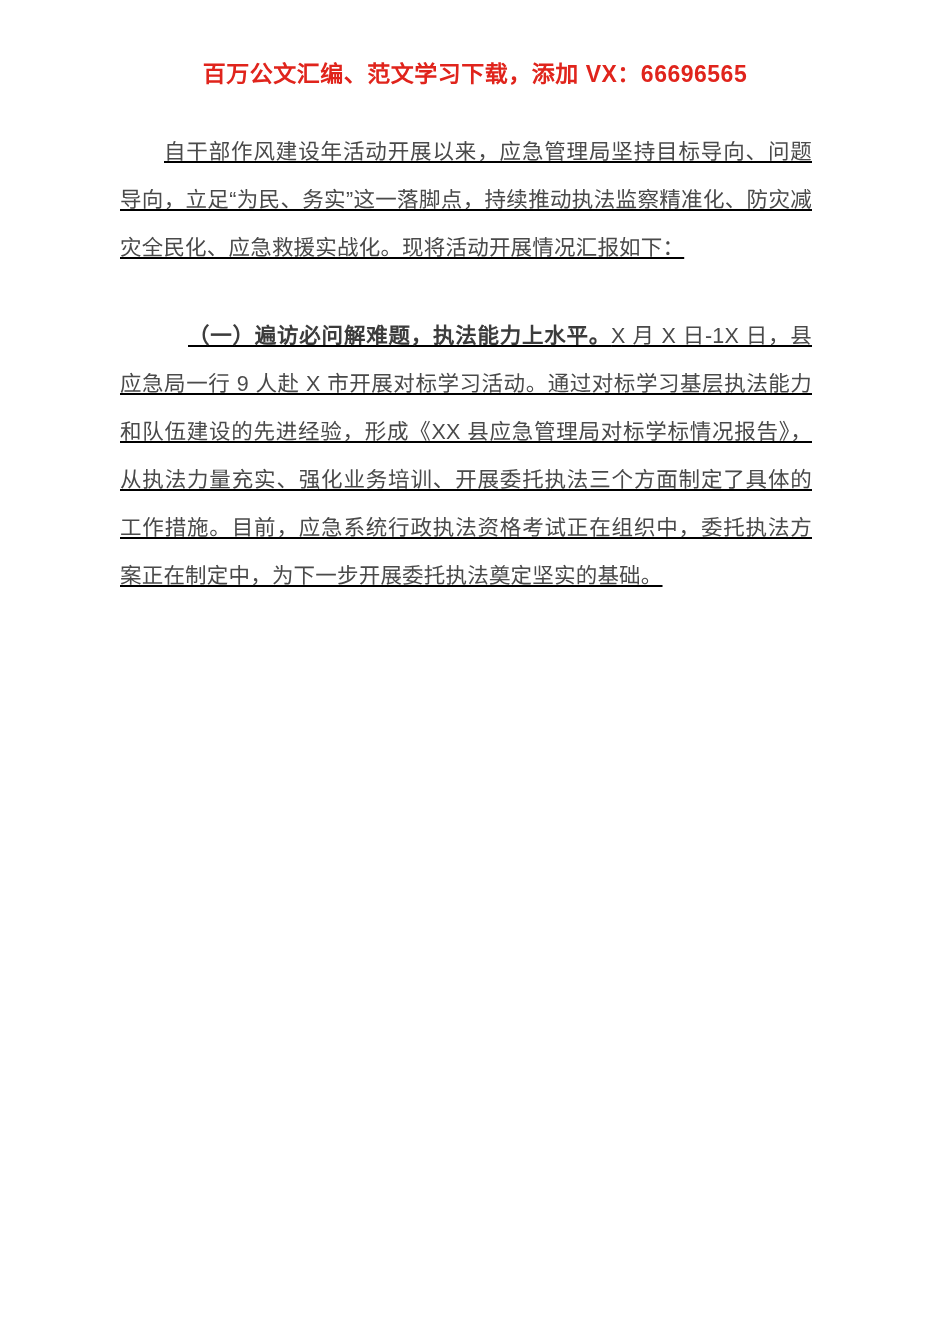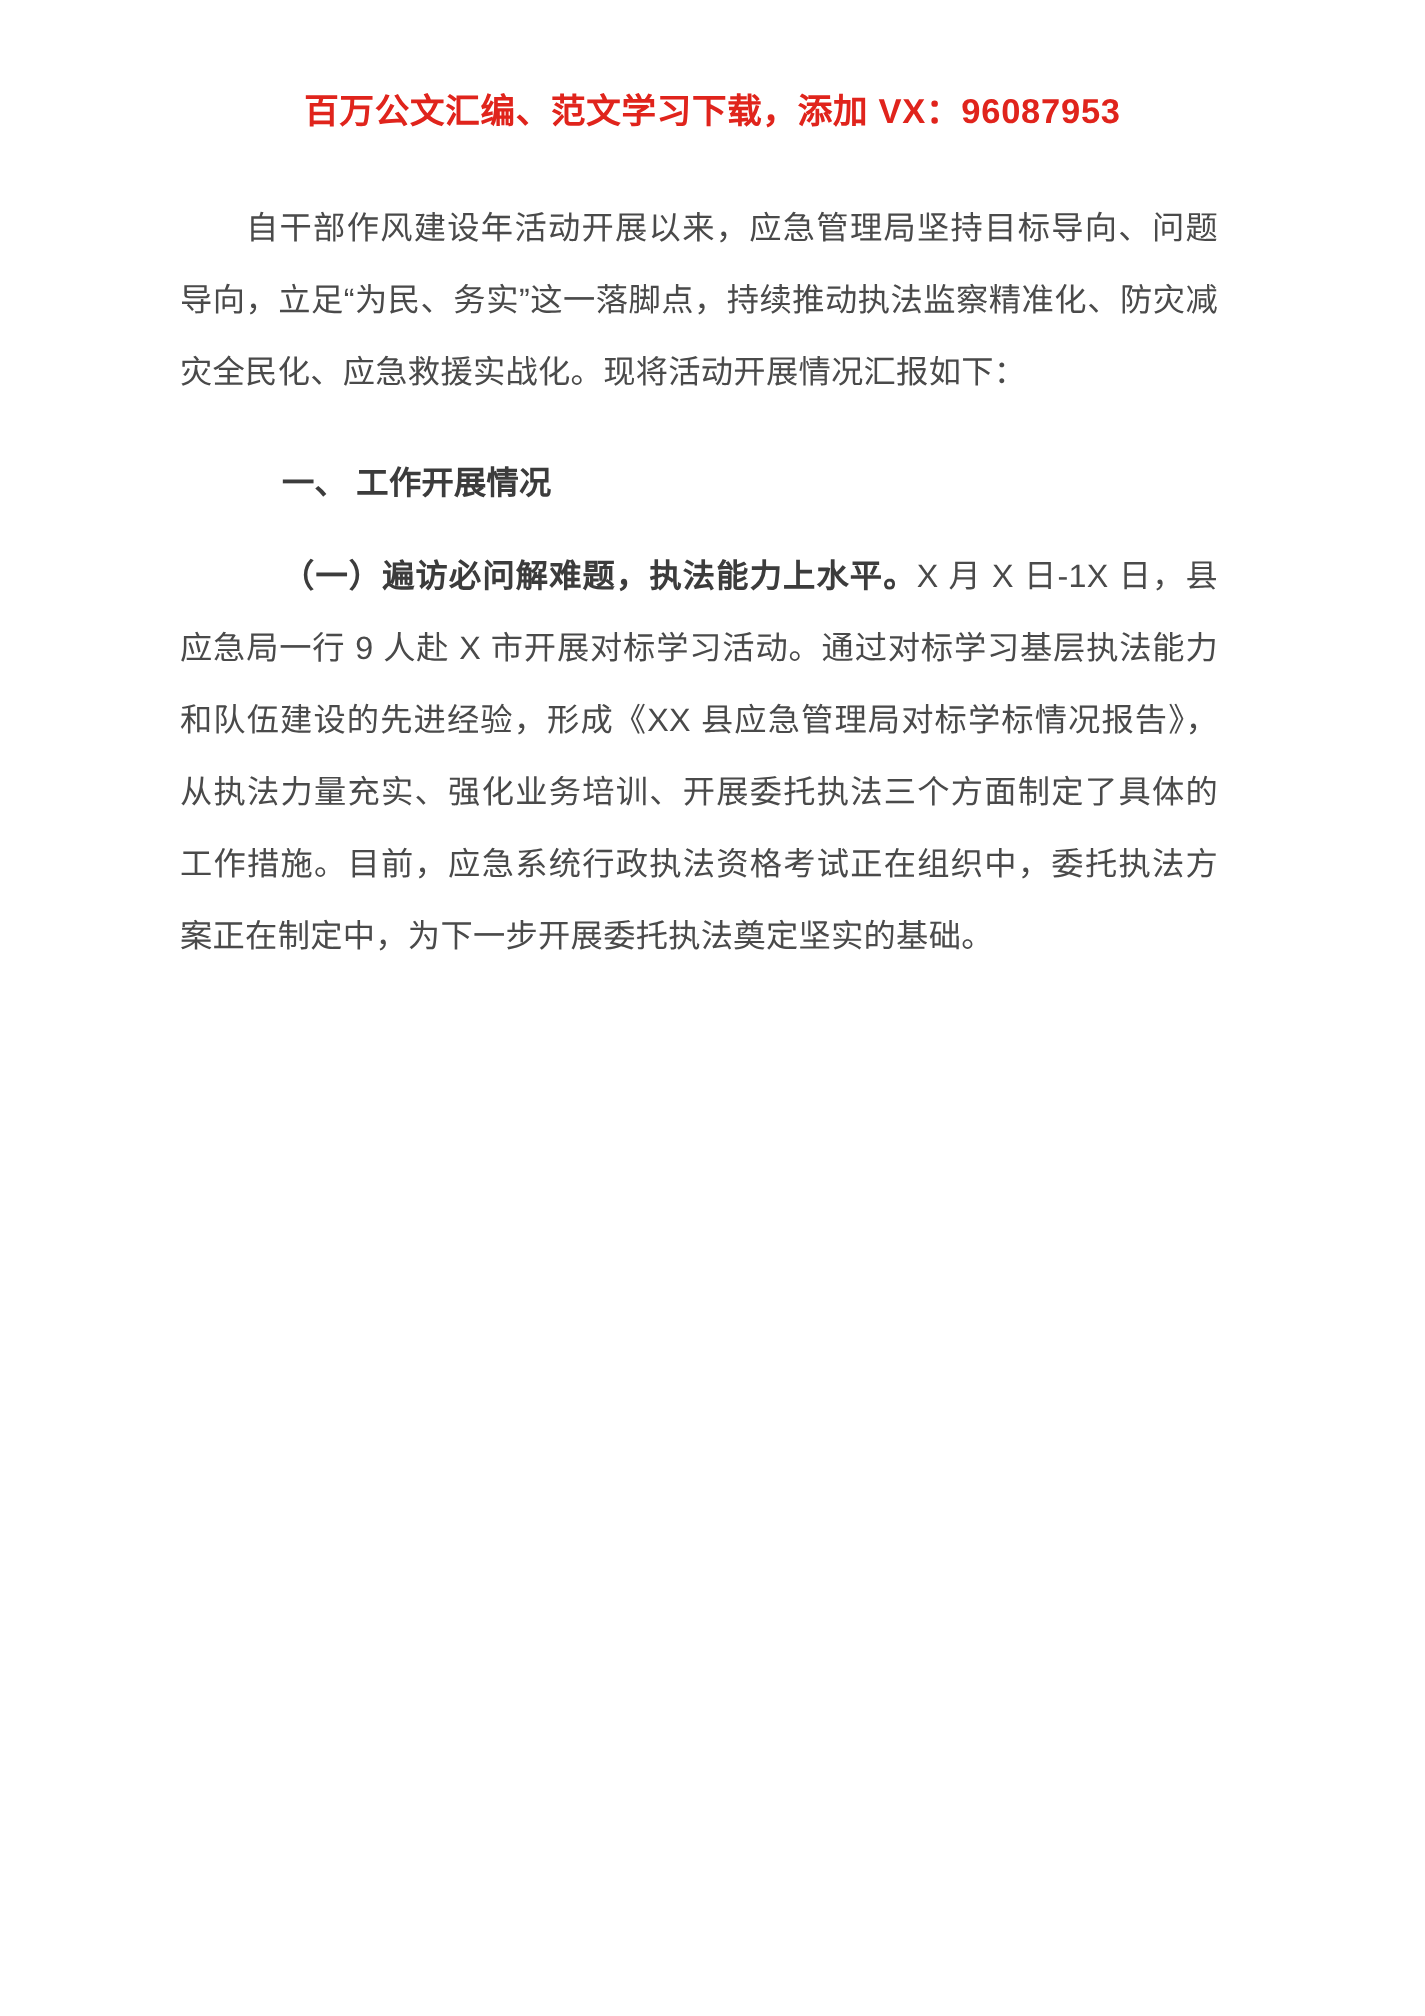--- a/index.html
+++ b/index.html
@@ -36,20 +36,21 @@
     letter-spacing: 0.5px;
     line-height: 32px;
     white-space: nowrap;
   }
 
   .doc-body {
     position: absolute;
     top: 128px;
     left: 120px;
     width: 692px;
+    text-decoration: underline;
   }
 
   .para {
     color: #4a4a4a;
     font-size: 21.5px;
     line-height: 48px;
     text-align: justify;
     text-justify: inter-ideograph;
     text-indent: 44px;
     margin: 0 0 0 0;
@@ -81,29 +82,28 @@
   .lead-bold {
     font-weight: 700;
     color: #3c3c3c;
   }
 </style>
 </head>
 <body>
 
 <div class="page">
 
-  <div class="promo-header">百万公文汇编、范文学习下载，添加 VX：96087953</div>
+  <div class="promo-header">百万公文汇编、范文学习下载，添加 VX：66696565</div>
 
   <div class="doc-body">
 
     <p class="para">自干部作风建设年活动开展以来，应急管理局坚持目标导向、问题导向，立足“为民、务实”这一落脚点，持续推动执法监察精准化、防灾减灾全民化、应急救援实战化。现将活动开展情况汇报如下：</p>
 
     <div class="spacer-md"></div>
 
-    <h2 class="section-heading">一、 工作开展情况</h2>
 
     <div class="spacer-sm"></div>
 
     <p class="para lead-indent"><span class="lead-bold">（一）遍访必问解难题，执法能力上水平。</span><span>X 月 X 日-1X 日，县应急局一行 9 人赴 X 市开展对标学习活动。通过对标学习基层执法能力和队伍建设的先进经验，形成《XX 县应急管理局对标学标情况报告》，从执法力量充实、强化业务培训、开展委托执法三个方面制定了具体的工作措施。目前，应急系统行政执法资格考试正在组织中，委托执法方案正在制定中，为下一步开展委托执法奠定坚实的基础。</span></p>
 
     <div class="spacer-md"></div>
 
 
     <div class="spacer-md"></div>
 

